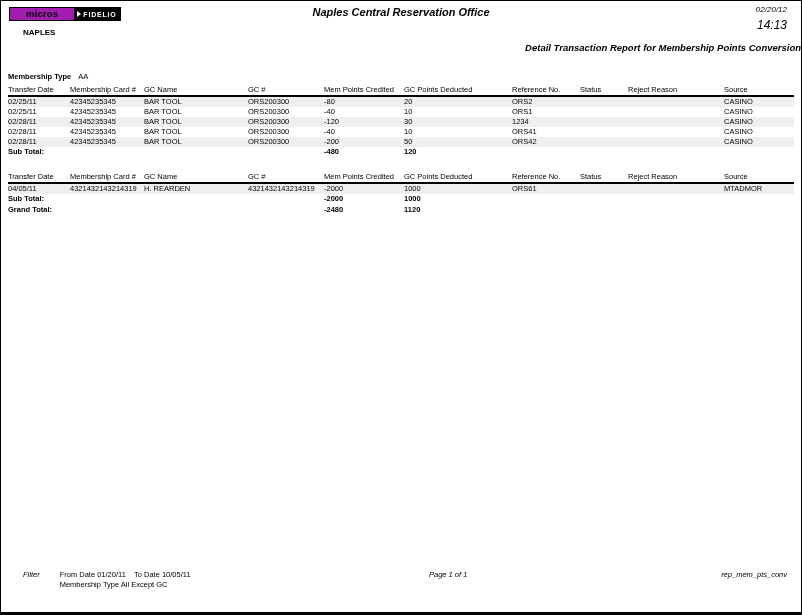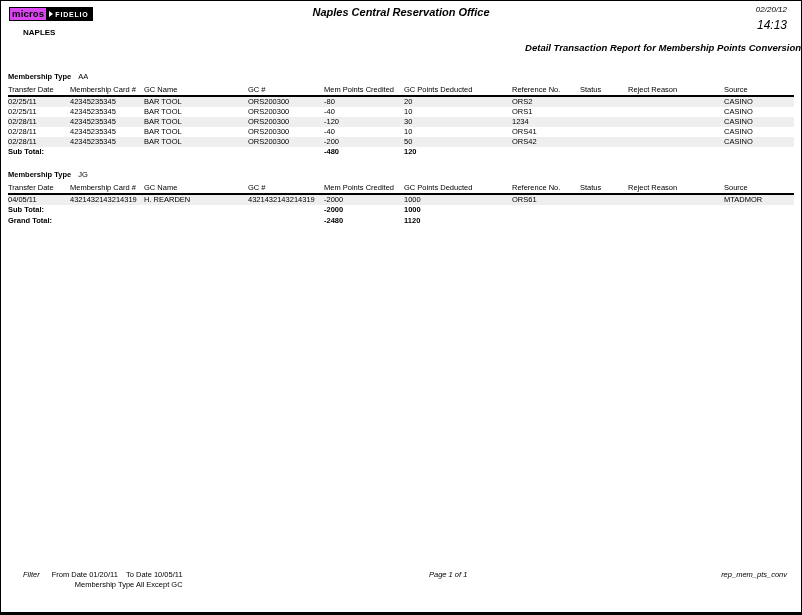--- a/index.html
+++ b/index.html
@@ -6,22 +6,22 @@
   .page {
     position:relative; width:802px; height:615px; box-sizing:border-box;
     border:1px solid #000; border-bottom:3px solid #000;
     background:#fff; color:#000; overflow:hidden;
     font-family:"Liberation Sans", sans-serif;
   }
   
   header { position:relative; height:66px; }
   .logo { position:absolute; left:8px; top:6px; display:flex; align-items:stretch; height:14px; }
   .logo-micros {
-    box-sizing:border-box; border:1px solid #000; background:#d946ef;
-    font-weight:bold; font-size:9.5px; line-height:12px; padding:0 2px; letter-spacing:.2px;
+    box-sizing:border-box; border:1px solid #000; background:#a21caf;
+    font-weight:bold; font-size:9.5px; line-height:12px; padding:0 16px; letter-spacing:.2px;
   }
   .logo-fidelio {
     background:#000; color:#fff; font-weight:bold; font-size:7px;
     letter-spacing:.8px; padding:0 4px 0 2px; display:flex; align-items:center; gap:2px;
   }
   .logo-arrow { width:0; height:0; border-top:3px solid transparent; border-bottom:3px solid transparent; border-left:4px solid #fff; }
   .property { position:absolute; left:22px; top:27px; font-weight:bold; font-size:8px; }
   .office-title { position:absolute; left:0; right:0; top:5px; text-align:center; font-style:italic; font-weight:bold; font-size:11px; }
   .run-date { position:absolute; right:14px; top:4px; font-style:italic; font-size:8px; }
   .run-time { position:absolute; right:14px; top:17px; font-style:italic; font-size:12px; }
@@ -41,21 +41,21 @@
     border-bottom:2px solid #000; height:12px; vertical-align:bottom; padding:0 0 1px 0;
   }
   .grid td { font-size:7.5px; height:10px; line-height:10px; padding:0; white-space:nowrap; overflow:hidden; }
   .grid tbody tr:nth-child(odd) { background:#efefef; }
   .c-r { text-align:left; }
   .c-lp { padding-left:10px !important; }
   .total-row td { font-weight:bold; }
   .grand { margin-top:1px; }
   
   footer { position:absolute; left:0; right:0; top:569px; font-size:7.5px; }
-  .footer-filter { position:absolute; left:22px; top:0; display:flex; gap:12px;text-align:right; }
+  .footer-filter { position:absolute; left:22px; top:0; display:flex; gap:20px; }
   .filter-label { font-style:italic; }
   .filter-lines div { line-height:10px; white-space:pre; }
   .footer-page { position:absolute; left:428px; top:0; font-style:italic; }
   .footer-report-id { position:absolute; right:14px; top:0; font-style:italic; }
 </style>
 </head>
 <body>
 
 <div class="page">
 
@@ -175,24 +175,20 @@
           <td colspan="4">Sub Total:</td>
           <td class="c-r">-480</td>
           <td class="c-r">120</td>
           <td colspan="4"></td>
         </tr>
       </tfoot>
     </table>
   </section>
 
   <section class="mem-section">
-    <div class="mem-line">
-      <span class="lbl">Membership Type</span>
-      <span class="mem-type">JG</span>
-    </div>
     <table class="grid">
       <colgroup>
         <col class="w1">
               <col class="w2">
               <col class="w3">
               <col class="w4">
               <col class="w5">
         <col class="w6">
               <col class="w7">
               <col class="w8">

